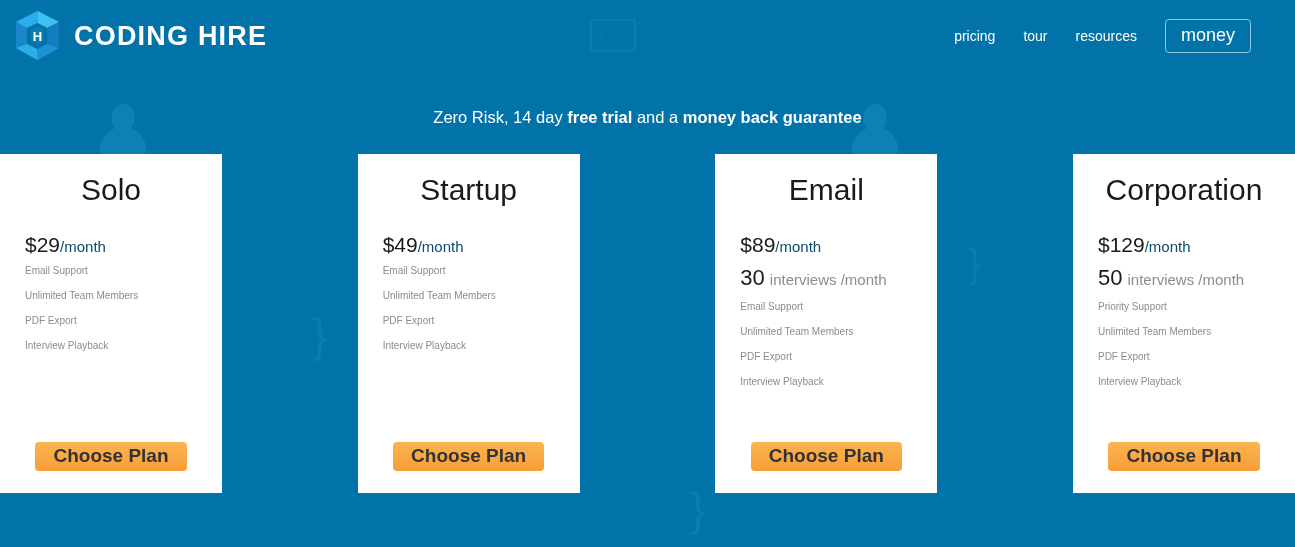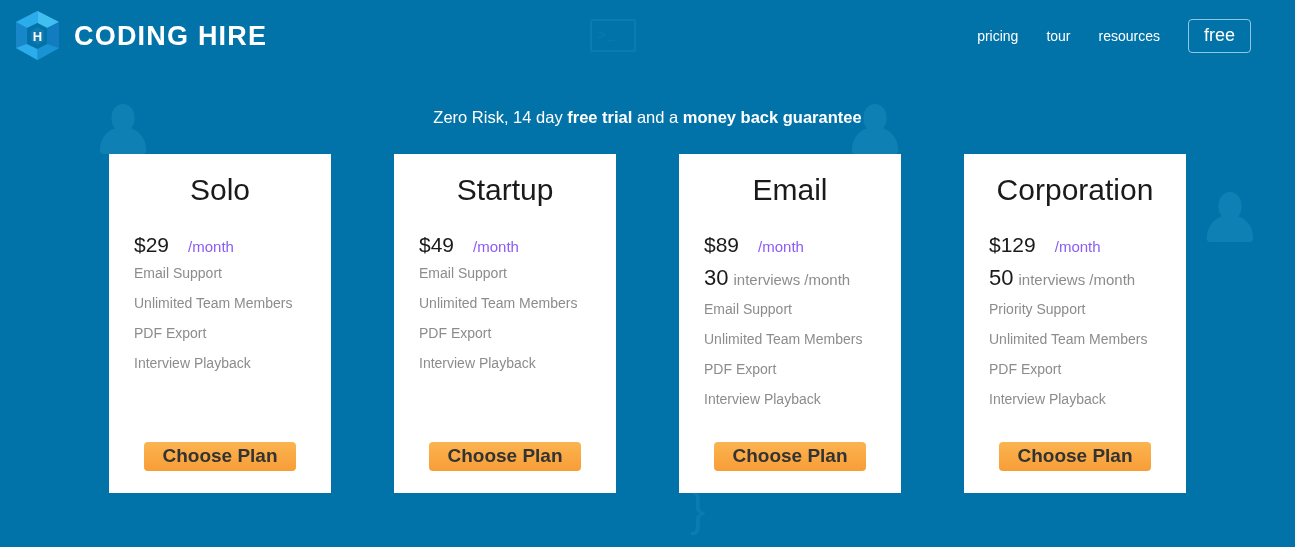--- a/index.html
+++ b/index.html
@@ -135,21 +135,21 @@
     margin-top: 36px;
   }
   .tagline b { font-weight: bold; }
 
   
   .plans {
     position: relative;
     z-index: 3;
     margin-top: 27px;
     display: flex;
-    justify-content: center;
+    justify-content: space-between;
     gap: 63px;
   }
   .card {
     width: 222px;
     min-height: 339px;
     background: #ffffff;
     box-sizing: border-box;
     padding: 18px 0 0 0;
     display: flex;
     flex-direction: column;
@@ -169,38 +169,38 @@
   .price-row {
     margin-bottom: 8px;
     white-space: nowrap;
   }
   .price-amount {
     font-size: 21px;
     color: #1a1a1a;
   }
   .price-unit {
     font-size: 15px;
-    color: #8b5cf6;
-    margin-left: 19px;
+    color: #0c4a6e;
+    margin-left: 0;
   }
   .interviews-row {
     margin-bottom: 10px;
     white-space: nowrap;
   }
   .interviews-count {
     font-size: 22px;
     color: #1a1a1a;
   }
   .interviews-label {
     font-size: 15px;
     color: #8c8c8c;
     margin-left: 5px;
   }
   .feature {
-    font-size: 14px;
+    font-size: 10px;
     color: #8c8c8c;
     margin-bottom: 14px;
     white-space: nowrap;
   }
   .card-footer {
     padding: 12px 0 22px;
     display: flex;
     justify-content: center;
   }
   .choose-btn {
@@ -256,21 +256,21 @@
         <text x="23.5" y="30.5" text-anchor="middle" font-family="Liberation Sans, sans-serif" font-size="13" font-weight="bold" fill="#ffffff">H</text>
       </svg>
     </div>
     <span class="brand-name">CODING HIRE</span>
   </div>
 
   <nav class="nav">
     <a class="nav-link">pricing</a>
     <a class="nav-link">tour</a>
     <a class="nav-link">resources</a>
-    <button class="login-btn">free</button>
+    <button class="login-btn">money</button>
   </nav>
 </div>
 
 <div class="tagline">
   <span>Zero Risk, 14 day </span><b>free trial</b><span> and a </span><b>money back guarantee</b>
 </div>
 
 <div class="plans">
 
   <div class="card">

